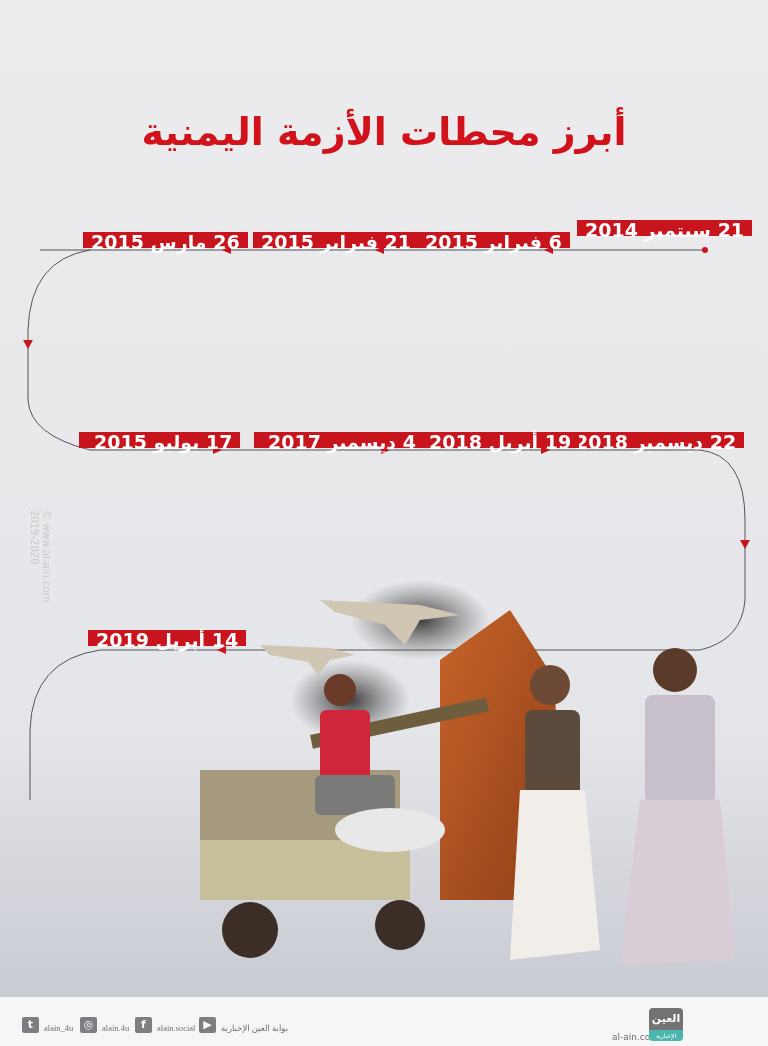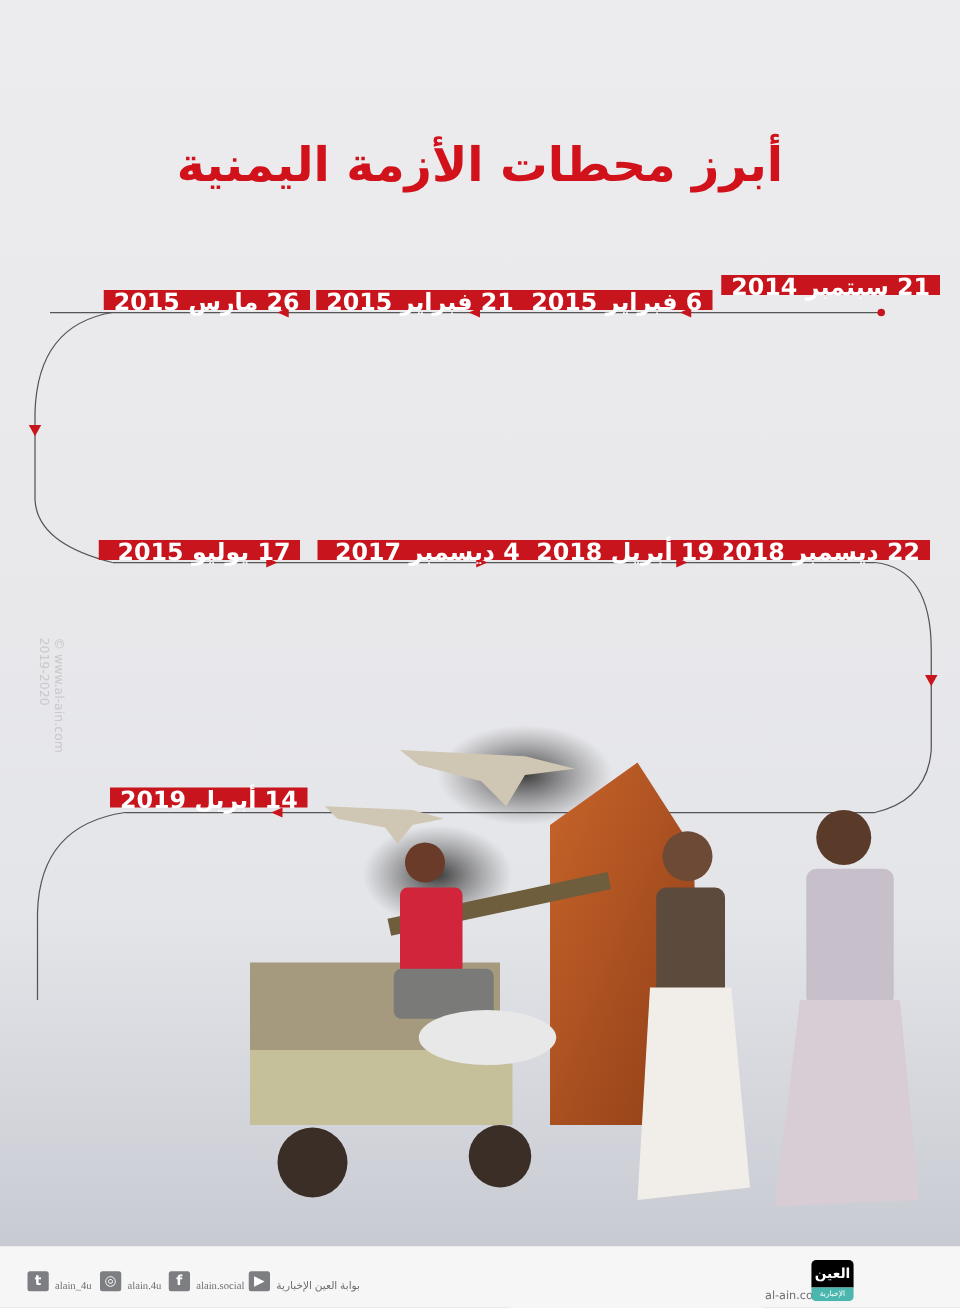--- a/index.html
+++ b/index.html
@@ -39,21 +39,21 @@
   .sicon {
     width: 17px; height: 16px; background: #7d7e82; border-radius: 2px;
     color: #fff; font-size: 11px; font-weight: bold; text-align: center; line-height: 16px;
   }
   .slabel { font-size: 8.5px; color: #6e6e72; font-family: Liberation Serif, serif; margin-top: 6px; }
   .site { position: absolute; left: 612px; top: 1032px; font-size: 9px; color: #6e6e72; }
   .logo {
     position: absolute; left: 649px; top: 1008px; width: 34px; height: 33px;
     border-radius: 4px; overflow: hidden;
   }
-  .logo .top { height: 22px; background: #000000; color: #fff; font-size: 11px; font-weight: bold; text-align: center; line-height: 22px; }
+  .logo .top { height: 22px; background: #737373; color: #fff; font-size: 11px; font-weight: bold; text-align: center; line-height: 22px; }
   .logo .bot { height: 11px; background: #4bb6ad; color: #fff; font-size: 6px; text-align: center; line-height: 11px; }
 </style>
 </head>
 <body>
 
 <div class="title">أبرز محطات الأزمة اليمنية</div>
 
 <svg class="lines" width="768" height="1000">
   <g stroke="#555" stroke-width="1" fill="none">
 

